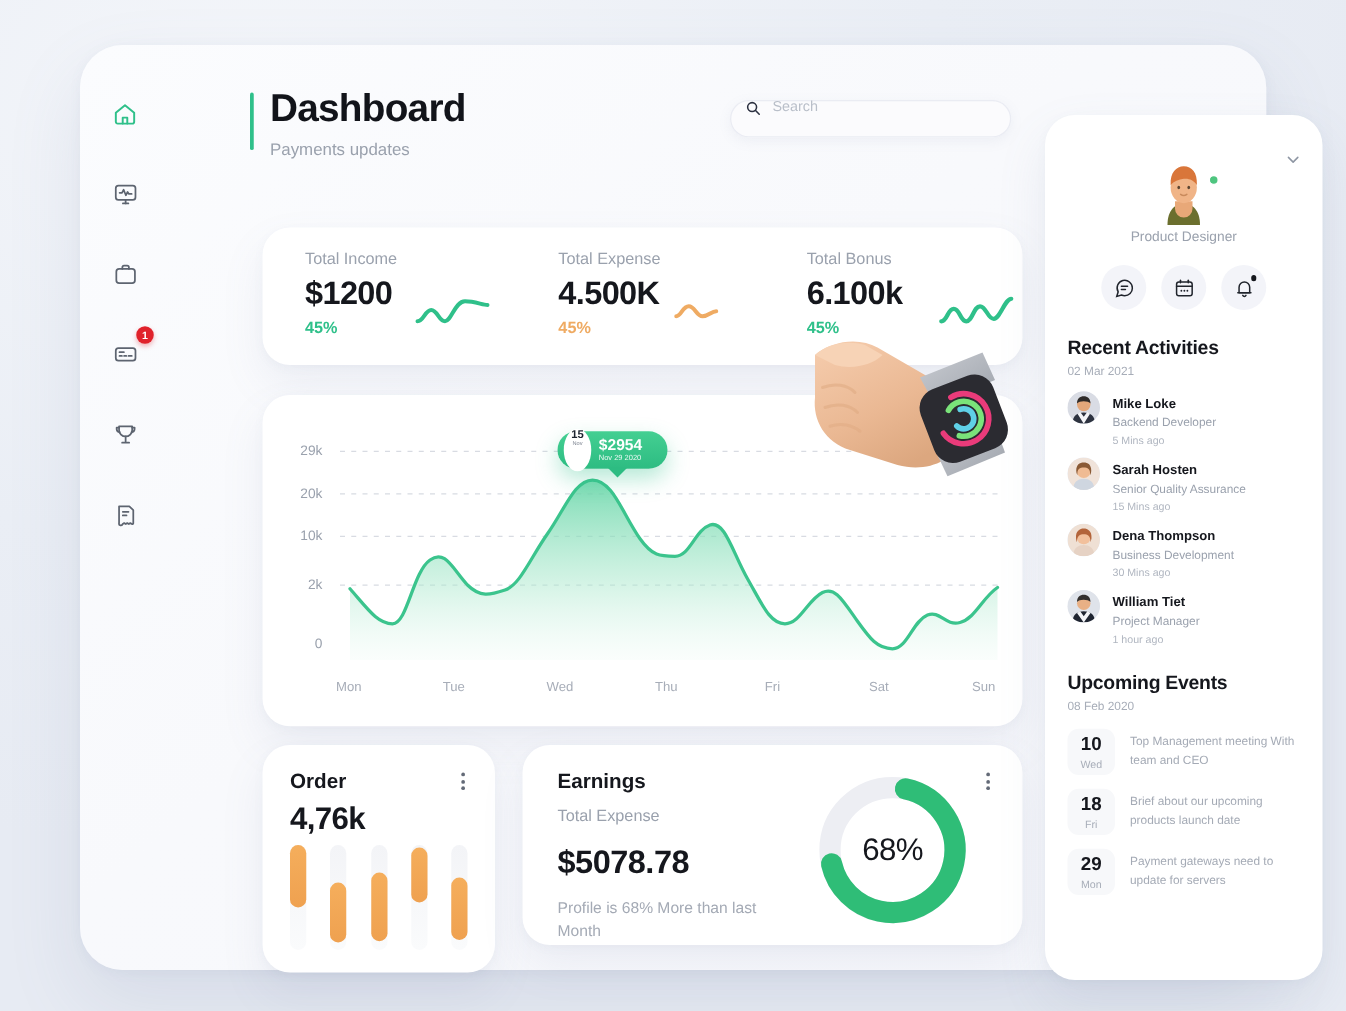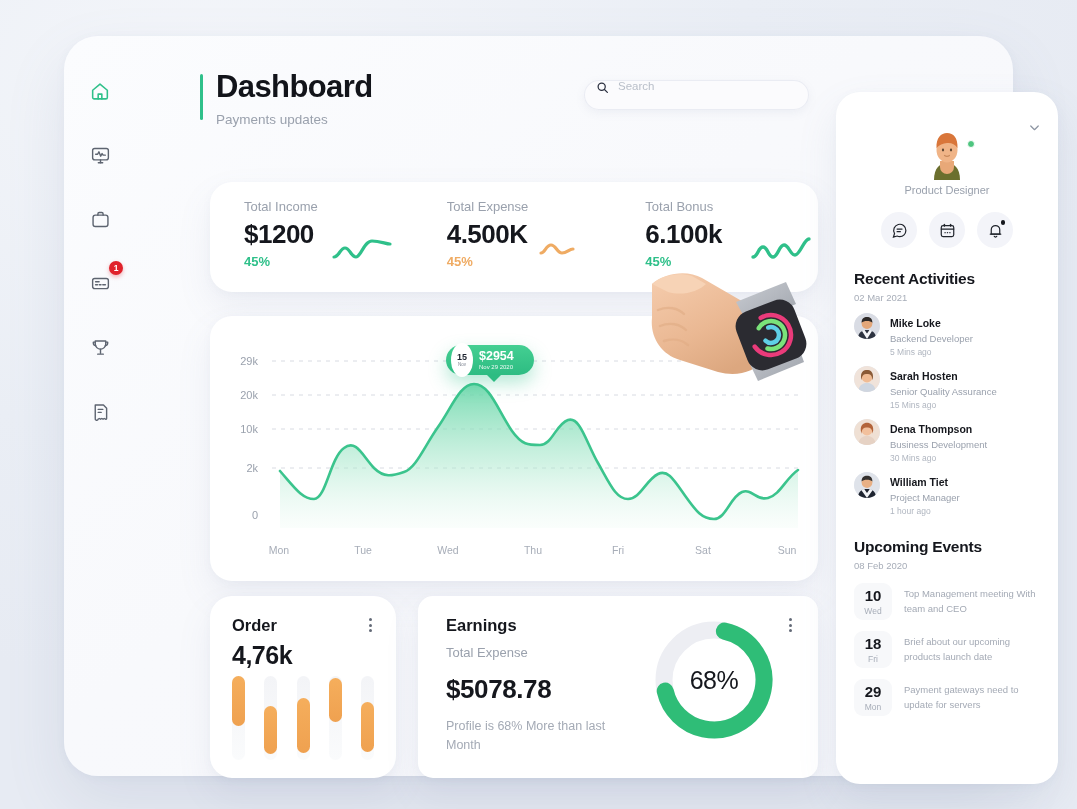--- a/index.html
+++ b/index.html
@@ -179,21 +179,21 @@
     left: 40px; bottom: -7px;
     border-left: 8px solid transparent;
     border-right: 8px solid transparent;
     border-top: 8px solid #2dbc82;
   }
   .tt-circle {
     width: 22px; height: 34px;
     border-radius: 50%;
     background: #fff;
     display: flex; flex-direction: column;
-    align-items: center; justify-content: center;
+    align-items: center; justify-content: flex-start;
     line-height: 1;
     flex: none;
   }
   .tt-day { font-size: 9px; font-weight: 700; color: #1d2430; }
   .tt-mon { font-size: 4.5px; color: #7b828f; margin-top: 1px; }
   .tt-amount { font-size: 12.5px; font-weight: 700; color: #fff; line-height: 1.1; }
   .tt-date { font-size: 6px; color: rgba(255,255,255,.92); margin-top: 1px; }
 
   
   .order-card {
@@ -230,23 +230,22 @@
   .bar-fill {
     position: absolute;
     left: 0; width: 13px;
     border-radius: 8px;
     background: linear-gradient(180deg, #f5ae5c 0%, #efa150 100%);
   }
 
   
   .earn-card {
     left: 354px; top: 560px;
-    width: 400px; height: 182px;
+    width: 400px; height: 160px;
     padding: 20px 22px 0 28px;
-    border-radius: 15px;
   }
   .earn-sub { margin-top: 10px; font-size: 13px; color: #9aa1ad; }
   .earn-value {
     margin-top: 14px;
     font-size: 26px; font-weight: 700; letter-spacing: -.4px;
     color: #15171d;
   }
   .earn-note {
     margin-top: 12px;
     font-size: 12.5px; color: #a4aab5; line-height: 1.55;

